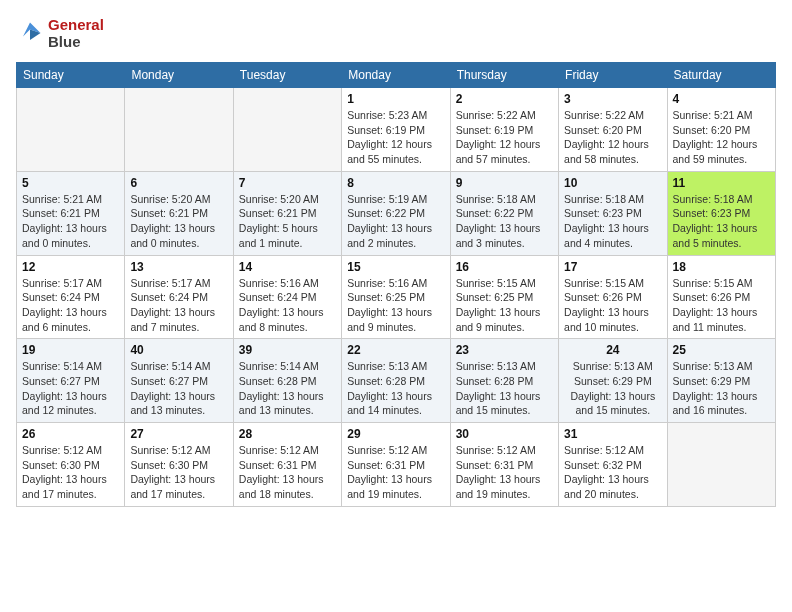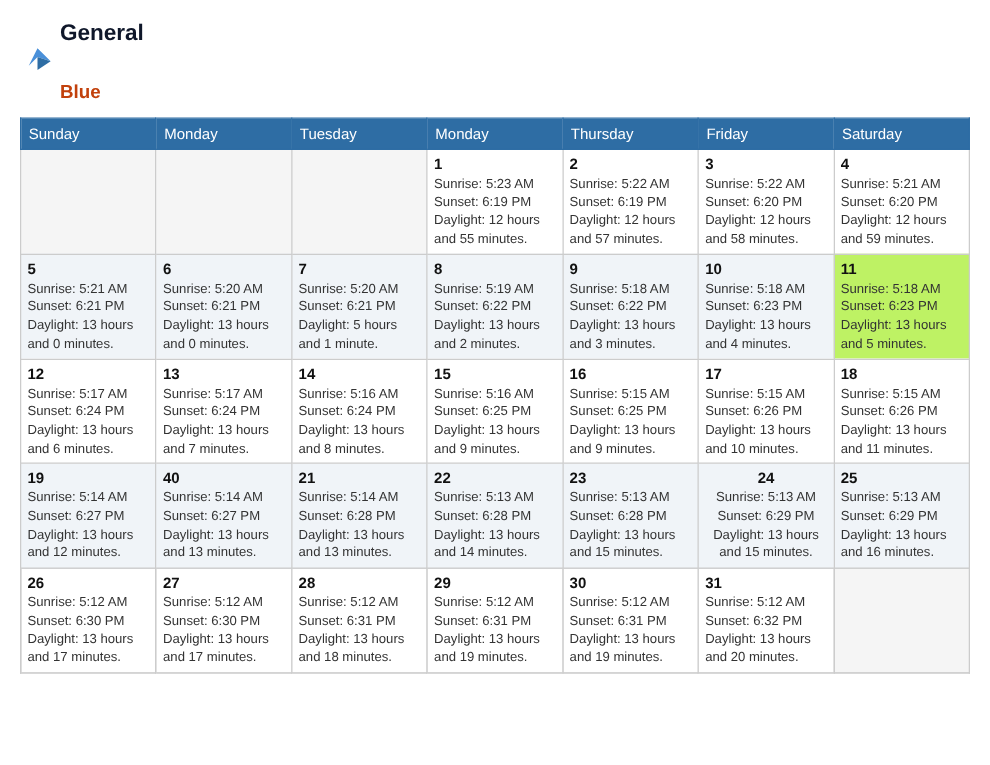--- a/index.html
+++ b/index.html
@@ -80,22 +80,22 @@
 </head>
 <body>
 
 <div class="header">
   <div class="logo">
     <svg class="logo-bird" viewBox="0 0 40 40">
       <polygon points="20,5 35,20 20,15 10,25" fill="#4a90d9"></polygon>
       <polygon points="20,15 35,20 20,30" fill="#2e6da4"></polygon>
     </svg>
     <div>
-      <div style="font-size:18px;font-weight:bold;color:#0f172a;">General</div>
-      <div style="font-size:15px;font-weight:bold;color:#c2410c;margin-top:28px;">Blue</div>
+      <div style="font-size:15px;font-weight:bold;color:#b91c1c;">General</div>
+      <div style="font-size:15px;font-weight:bold;color:#404040;">Blue</div>
     </div>
   </div>
   <div class="title-block">
     <div class="month-year"></div>
     <div class="location"></div>
   </div>
 </div>
 
 <table class="calendar">
   <thead>
@@ -194,21 +194,21 @@
       <tr style="background: rgb(240, 244, 248); border-radius: 32px;">
         <td style="background: rgb(240, 244, 248);">
           <div class="day-num">19</div>
           <div class="day-info">Sunrise: 5:14 AM<br>Sunset: 6:27 PM<br><span>Daylight: 13 hours and 12 minutes.</span></div>
         </td>
         <td style="background: rgb(240, 244, 248);">
           <div class="day-num">40</div>
           <div class="day-info">Sunrise: 5:14 AM<br>Sunset: 6:27 PM<br><span>Daylight: 13 hours and 13 minutes.</span></div>
         </td>
         <td style="background: rgb(240, 244, 248);">
-          <div class="day-num">21</div>
+          <div class="day-num">39</div>
           <div class="day-info">Sunrise: 5:14 AM<br>Sunset: 6:28 PM<br><span>Daylight: 13 hours and 13 minutes.</span></div>
         </td>
         <td style="background: rgb(240, 244, 248);">
           <div class="day-num">22</div>
           <div class="day-info">Sunrise: 5:13 AM<br>Sunset: 6:28 PM<br><span>Daylight: 13 hours and 14 minutes.</span></div>
         </td>
         <td style="background: rgb(240, 244, 248);">
           <div class="day-num">23</div>
           <div class="day-info">Sunrise: 5:13 AM<br>Sunset: 6:28 PM<br><span>Daylight: 13 hours and 15 minutes.</span></div>
         </td>

